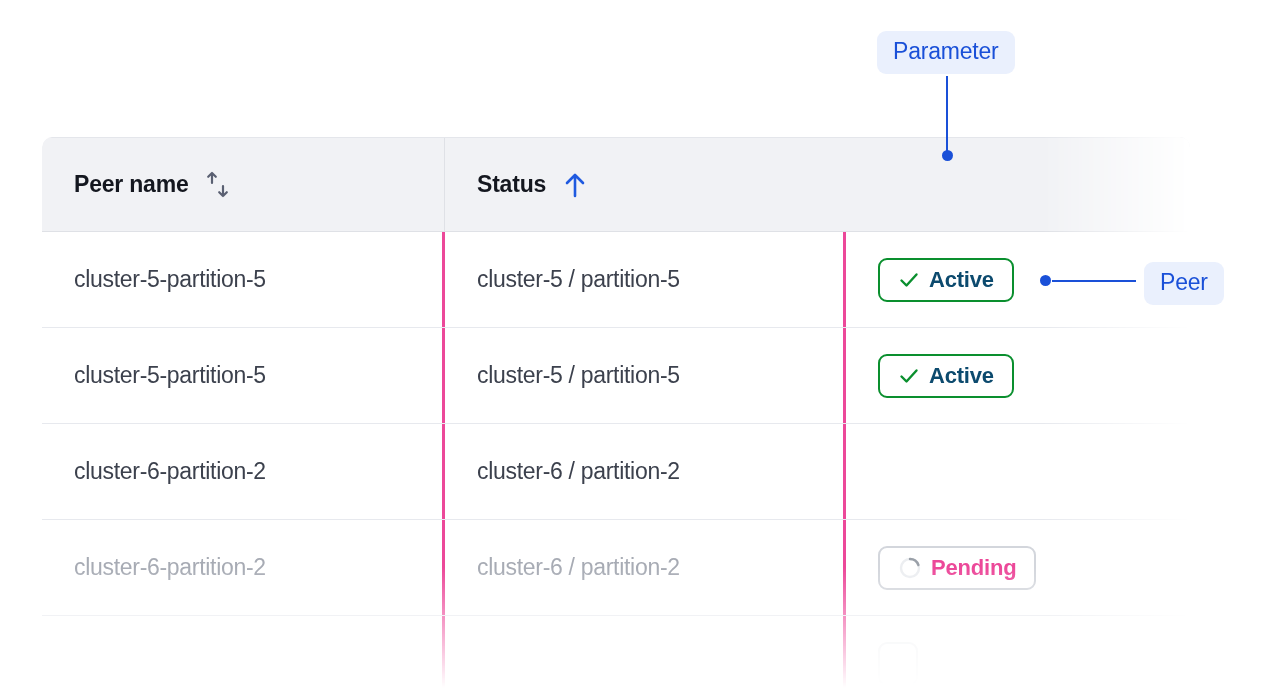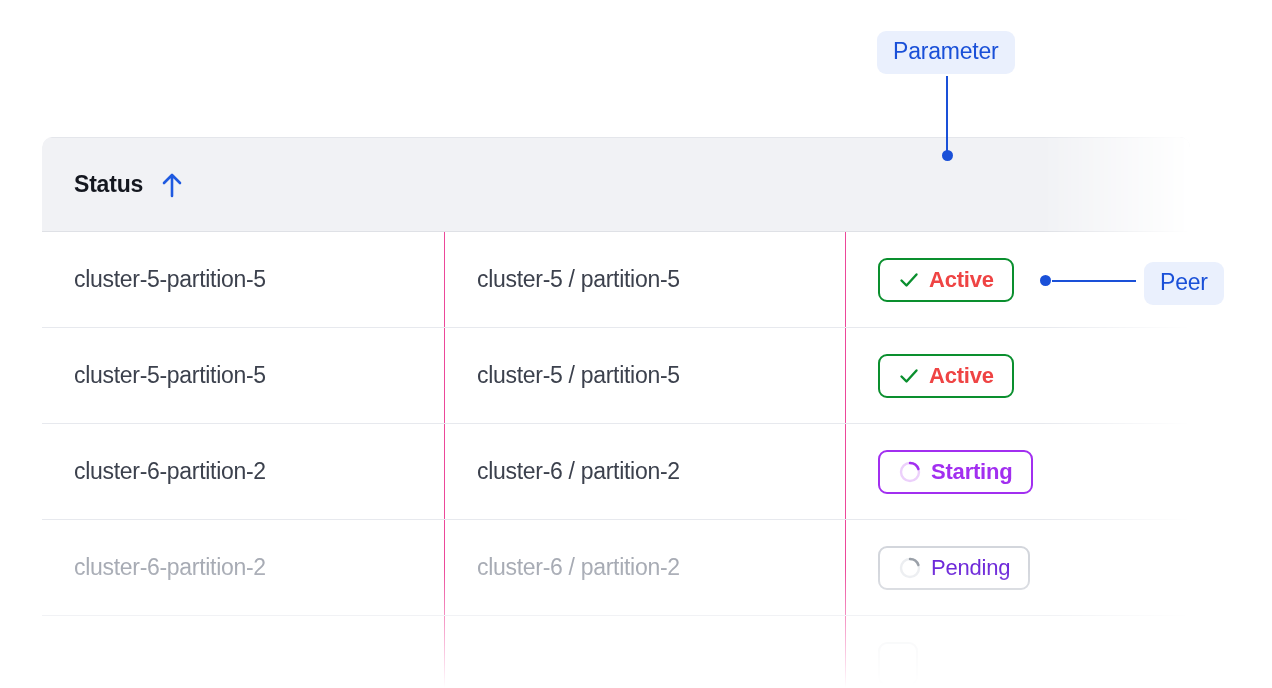--- a/index.html
+++ b/index.html
@@ -53,21 +53,21 @@
     height: 95px;
     background: #f1f2f5;
     border-bottom: 1px solid #dfe1e6;
     border-top: 1px solid #e4e6eb;
   }
   .cell {
     box-sizing: border-box;
     display: flex;
     align-items: center;
     padding-left: 32px;
-    border-right: 1px solid #ec4899;
+    border-right: 3px solid #ec4899;
   }
   .row.header .cell { border-right: 1px solid #dfe1e6; }
   .c1 { width: 403px; }
   .c2 { width: 401px; }
   .c3 { width: 344px; border-right: none !important; }
 
   .th-text {
     font-size: 23px;
     font-weight: bold;
     color: #14171f;
@@ -90,23 +90,23 @@
     height: 44px;
     padding: 0 18px;
     border-radius: 9px;
     border: 2px solid;
     font-size: 22px;
     font-weight: bold;
     letter-spacing: -0.2px;
     box-sizing: border-box;
     background: #ffffff;
   }
-  .badge.active   { border-color: #0a8f2e; color: #ef4444; }
+  .badge.active   { border-color: #0a8f2e; color: #0c4a6e; }
   .badge.starting { border-color: #a22ff0; color: #a22ff0; }
-  .badge.pending  { border-color: #d3d6dc; color: #6d28d9; font-weight: normal; }
+  .badge.pending  { border-color: #d3d6dc; color: #ec4899; font-weight: bold; }
   .badge.ghost    { border-color: #f0f1f3; color: transparent; }
 
   
   .anno-badge {
     position: absolute;
     background: #eaf0fd;
     color: #1a50d8;
     font-size: 23px;
     border-radius: 9px;
     padding: 7px 16px 9px 16px;
@@ -134,20 +134,29 @@
   #anno-dot-parameter { left: 942px; top: 150px; }
   #anno-dot-value     { left: 1040px; top: 275px; }
 </style>
 </head>
 <body>
 
 <div id="table-wrap">
   <div id="table">
 
     <div class="row header">
+      <div class="cell c1">
+        <span class="th-text">Peer name</span>
+        <span class="sort-icon">
+          <svg width="26" height="30" viewBox="0 0 26 30" fill="none">
+            <path d="M7 13 L7 3 M3.2 6.8 L7 3 L10.8 6.8" stroke="#5a6072" stroke-width="2.2" stroke-linecap="round" stroke-linejoin="round"></path>
+            <path d="M18 16 L18 26 M14.2 22.2 L18 26 L21.8 22.2" stroke="#5a6072" stroke-width="2.2" stroke-linecap="round" stroke-linejoin="round"></path>
+          </svg>
+        </span>
+      </div>
       <div class="cell c3">
         <span class="th-text">Status</span>
         <span class="sort-icon">
           <svg width="26" height="28" viewBox="0 0 26 28" fill="none">
             <path d="M13 25 L13 4 M5 12 L13 4 L21 12" stroke="#1f5ae0" stroke-width="2.6" stroke-linecap="round" stroke-linejoin="round"></path>
           </svg>
         </span>
       </div>
     </div>
 
@@ -185,29 +194,20 @@
       </div>
     </div>
 
     <div class="row">
       <div class="cell c1">
         <span class="td-text">cluster-6-partition-2</span>
       </div>
       <div class="cell c2">
         <span class="td-text">cluster-6 / partition-2</span>
       </div>
-      <div class="cell c3">
-        <span class="badge starting">
-          <svg width="24" height="24" viewBox="0 0 24 24" fill="none">
-            <circle cx="12" cy="12" r="9" stroke="#ecd0fb" stroke-width="2.4"></circle>
-            <path d="M12 3 A9 9 0 0 1 20.4 9" stroke="#a22ff0" stroke-width="2.4" stroke-linecap="round"></path>
-          </svg>
-          <span>Starting</span>
-        </span>
-      </div>
     </div>
 
     <div class="row dim">
       <div class="cell c1">
         <span class="td-text">cluster-6-partition-2</span>
       </div>
       <div class="cell c2">
         <span class="td-text">cluster-6 / partition-2</span>
       </div>
       <div class="cell c3">

